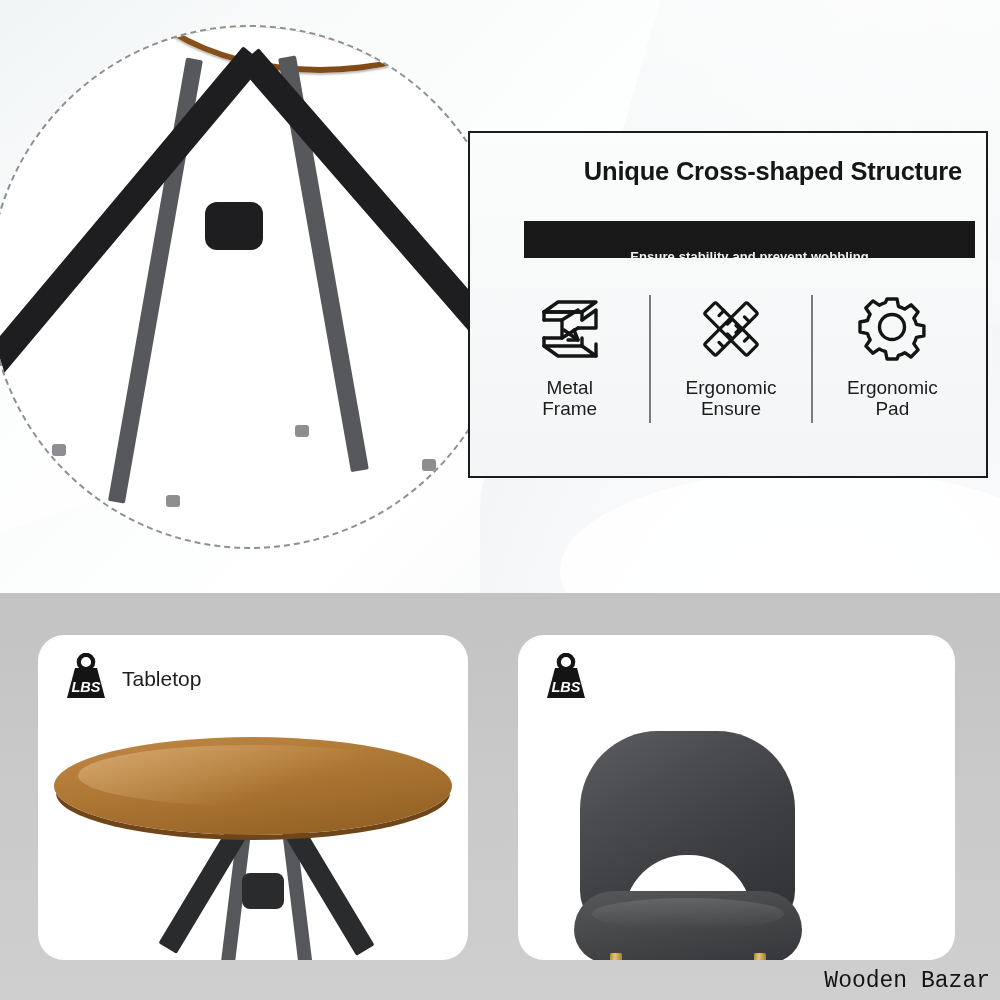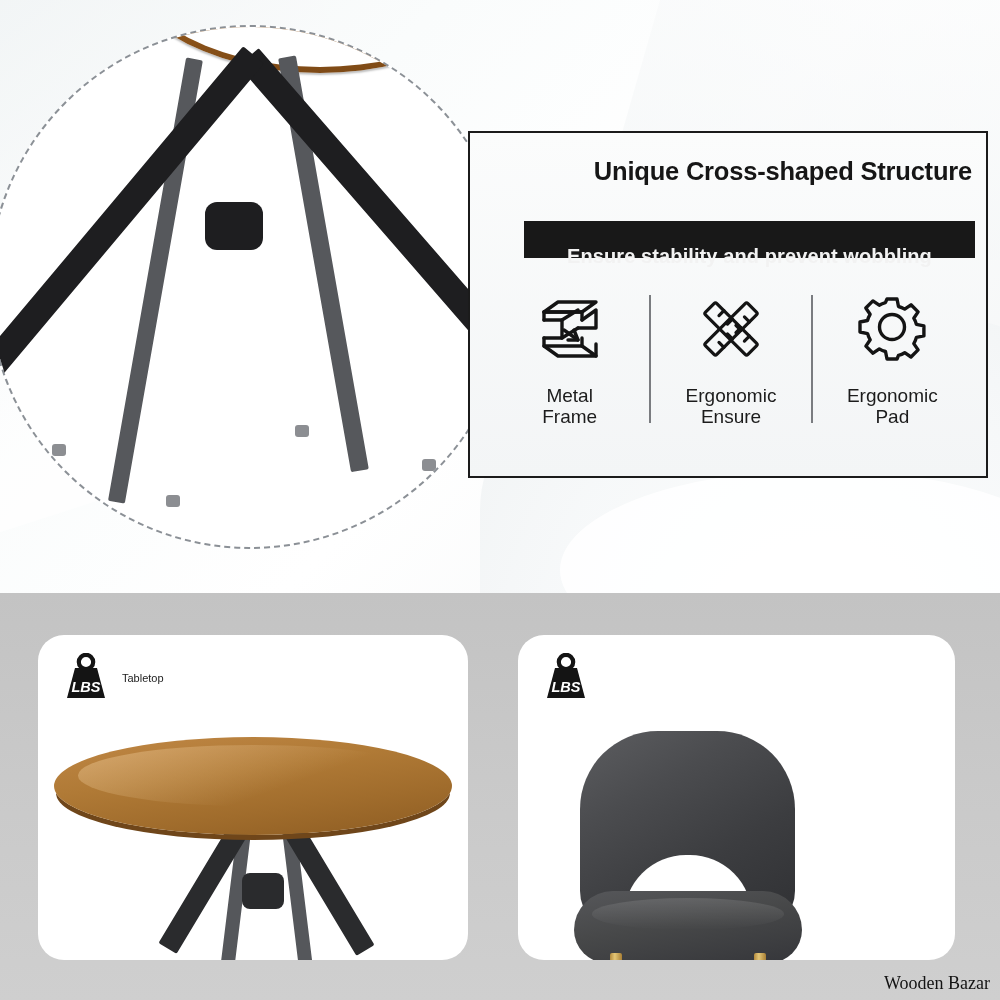--- a/index.html
+++ b/index.html
@@ -73,65 +73,65 @@
   }
 
   
   .info-panel{
     position:absolute;left:468px;top:131px;width:520px;height:347px;
     border:2px solid #1b1b1b;
     background:linear-gradient(180deg,#fbfcfc 0%,#f3f5f6 100%);
     box-sizing:border-box;
   }
   .panel-title{
-    position:absolute;left:0;right:14px;top:24px;
+    position:absolute;left:0;right:24px;top:24px;
     text-align:right;
     font-size:25.5px;font-weight:bold;color:#161616;
     letter-spacing:-.2px;
   }
   .panel-sub-bar{
     position:absolute;left:54px;top:88px;width:451px;height:37px;
     background:#181818;
     display:flex;align-items:center;justify-content:center;
   }
   .panel-sub-bar span{
-    color:#f2f2f2;font-size:20px;font-weight:600;letter-spacing:.1px;margin-top:33px;
+    color:#f2f2f2;font-size:13px;font-weight:600;letter-spacing:.1px;margin-top:33px;
   }
 
   .features{
     position:absolute;left:20px;right:14px;top:152px;height:170px;
     display:flex;align-items:flex-start;
   }
   .feature{
     flex:1 1 0;display:flex;flex-direction:column;align-items:center;
     padding-top:8px;
   }
   .feature .ficon{height:72px;display:flex;align-items:center;justify-content:center;}
   .feature .flabel{
-    margin-top:20px;text-align:center;font-size:19px;line-height:1.12;
+    margin-top:12px;text-align:center;font-size:19px;line-height:1.12;
     color:#1c1c1c;white-space:pre-line;
   }
   .fdiv{width:2px;height:128px;background:#7a7c80;margin-top:10px;flex:0 0 2px;}
 
   
   .bottom-section{
     position:absolute;left:0;top:593px;width:1000px;height:407px;
     background:linear-gradient(180deg,#c3c3c3 0%,#c9c9c9 45%,#cfcfcf 100%);
   }
   .card{
     position:absolute;top:42px;height:325px;
     background:#ffffff;border-radius:26px;overflow:hidden;
   }
   .card.left{left:38px;width:430px;}
   .card.right{left:518px;width:437px;}
   .card-head{
     position:absolute;left:26px;top:18px;display:flex;align-items:center;gap:14px;
   }
   .lbs-icon{flex:0 0 auto;font-style:italic;}
-  .card-head-text{font-size:11px;line-height:1.45;color:#1d1d1d;}
+  .card-head-text{font-size:21px;line-height:1.45;color:#1d1d1d;}
 
   
   .table-wrap{position:absolute;left:0;right:0;top:96px;bottom:0;overflow:hidden;}
   .tabletop{
     position:absolute;left:16px;top:6px;width:398px;height:98px;
     border-radius:50%;
     background:linear-gradient(172deg,#c08745 0%,#b07a36 38%,#a06c2c 68%,#8d5c22 100%);
     box-shadow:0 7px 0 -2px #6f461a;
   }
   .tabletop::after{
@@ -165,22 +165,22 @@
     background:linear-gradient(180deg,rgba(255,255,255,.12),rgba(255,255,255,0));
   }
   .chair-leg{
     position:absolute;width:12px;height:46px;
     background:linear-gradient(90deg,#b38a3e 0%,#e4c676 40%,#a87f35 100%);
     border-radius:2px;
   }
 
   .watermark{
     position:absolute;right:10px;bottom:6px;
-    font-size:18px;color:#131313;
-    font-family:Liberation Serif, serif;
+    font-size:23px;color:#131313;
+    font-family:Liberation Mono, monospace;
   }
 </style>
 </head>
 <body>
 
 <div class="page">
 
   <div class="top-section">
     <div class="swoosh-a"></div>
     <div class="swoosh-c"></div>

